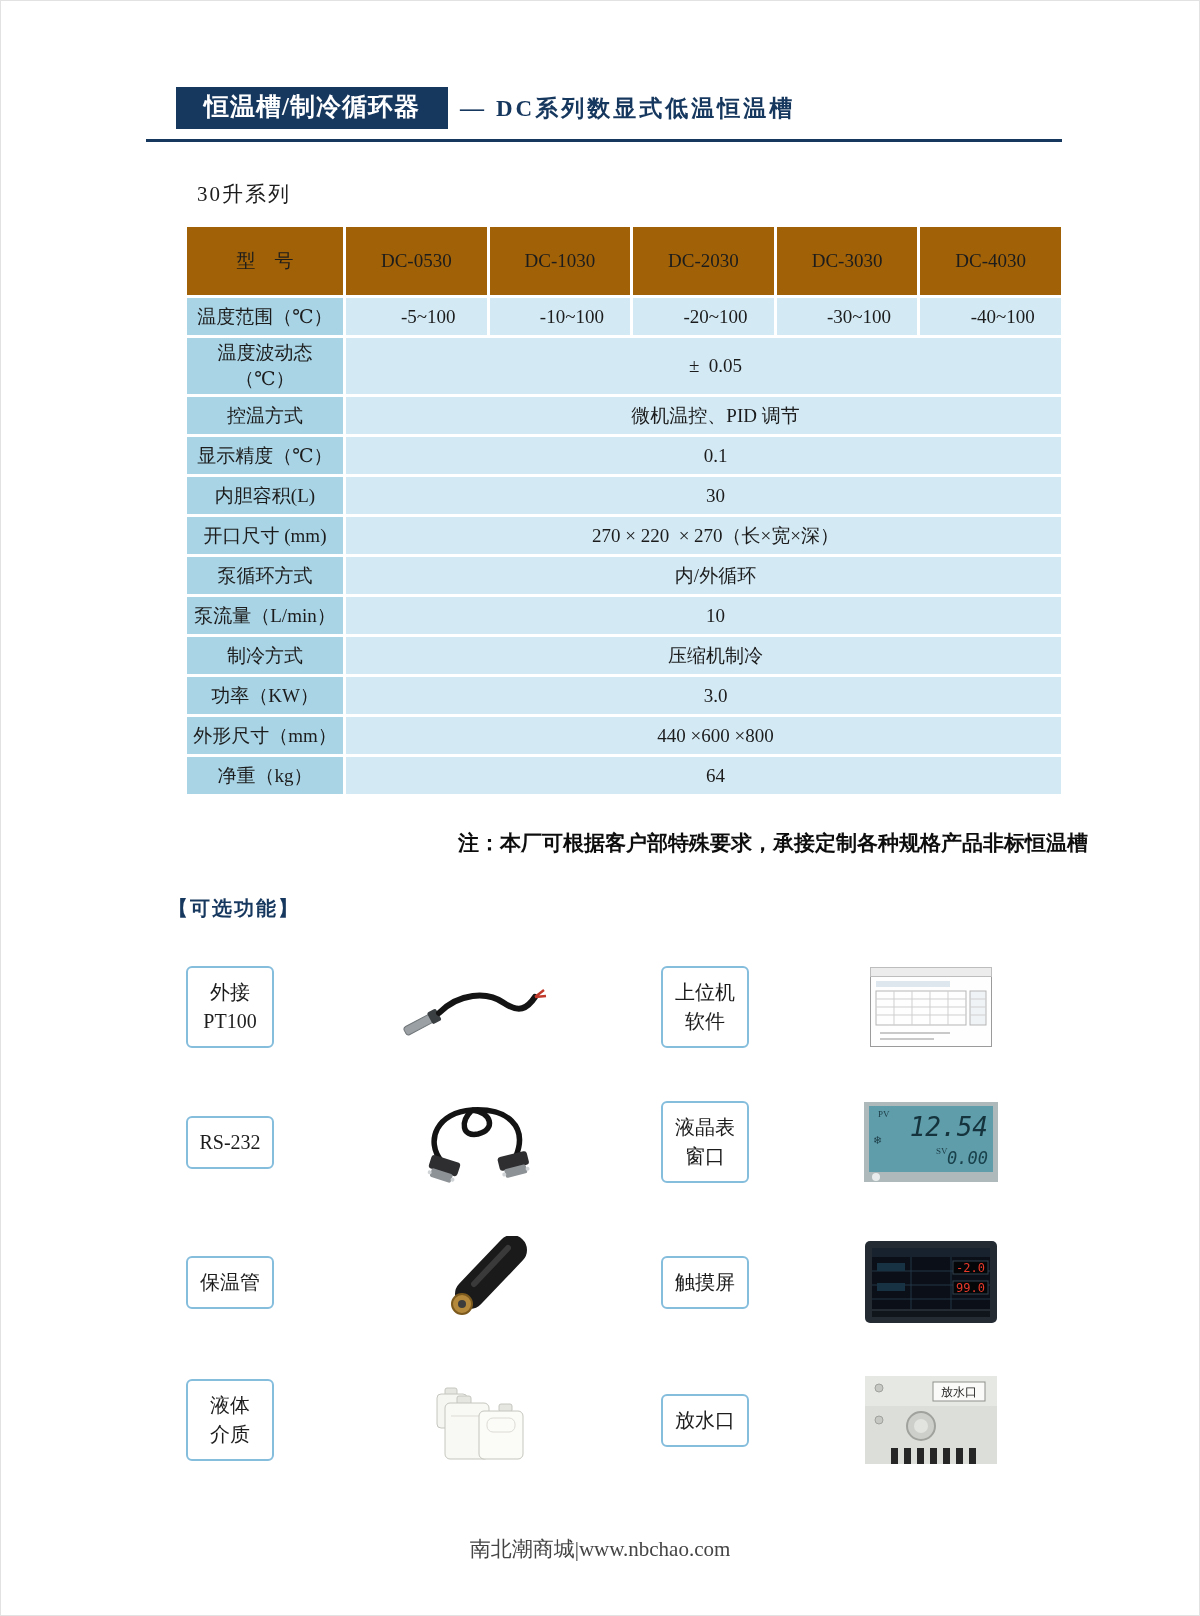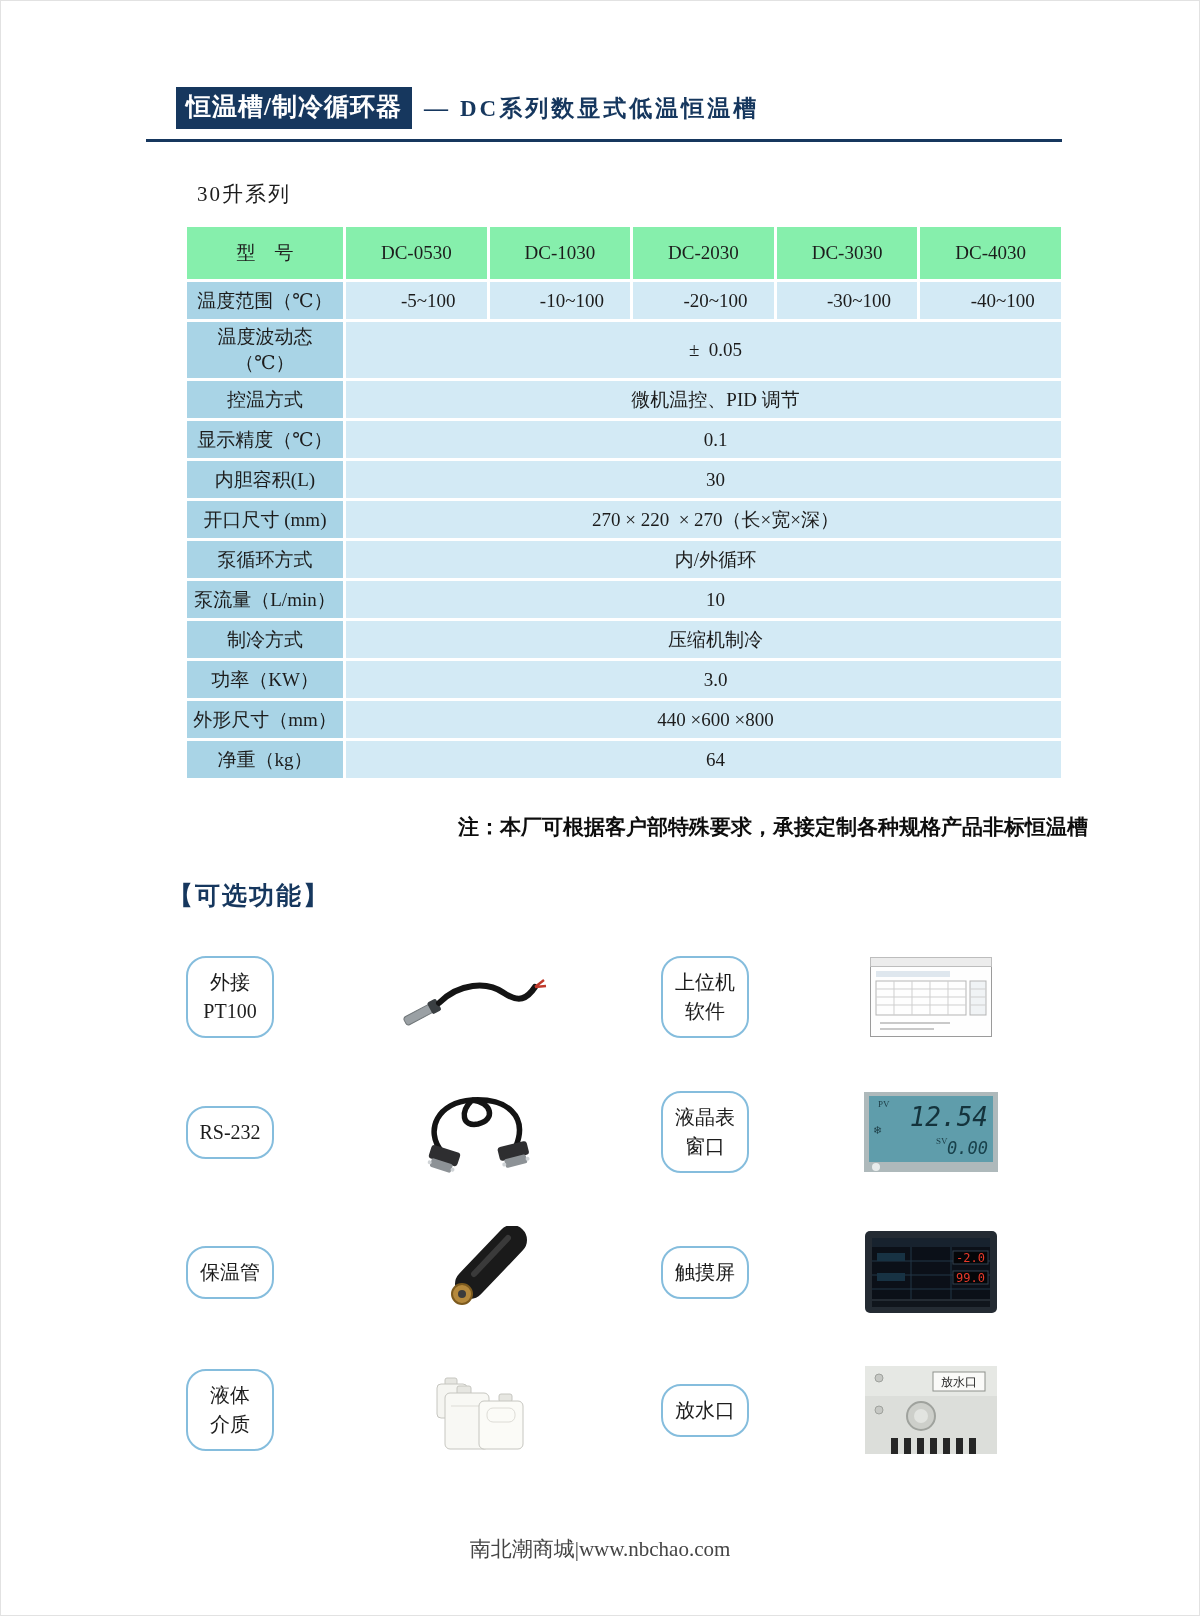--- a/index.html
+++ b/index.html
@@ -5,43 +5,43 @@
   * { margin:0; padding:0; box-sizing:border-box; }
   body { background:#ffffff; }
   .page {
     position:relative; width:1200px; height:1616px; background:#fff;
     border:1px solid #e2e2e2; overflow:hidden;
     font-family:"Liberation Serif","DejaVu Serif",serif; color:#1c1c1c;
   }
 
   
   .header { margin:86px 0 0 175px; display:flex; align-items:center; }
-  .badge { background:#16375e; color:#fff; font-weight:bold; font-size:25px; padding:3px 10px 6px; letter-spacing:1px; }
+  .badge { background:#16375e; color:#fff; font-weight:bold; font-size:25px; padding:3px 28px 6px; letter-spacing:1px; }
   .dash  { color:#16375e; font-weight:bold; font-size:24px; margin:0 12px; }
   .subtitle { color:#16375e; font-weight:bold; font-size:23px; letter-spacing:3px; }
   .header-rule { margin:10px 0 0 145px; width:916px; height:3px; background:#16375e; }
 
   .series-title { margin:38px 0 0 196px; font-size:21px; letter-spacing:2px; }
 
   
   .spec { margin:16px 0 0 183px; width:880px; border-collapse:separate; border-spacing:3px; table-layout:fixed; font-size:19px; }
   .spec td { text-align:center; vertical-align:middle; white-space:pre-wrap; padding:2px 4px; }
-  .spec tr.head td { height:52px; background:#86efac; }
+  .spec tr.head td { height:68px; background:#a16207; }
   .spec td.lab { background:#a9d4e6; height:37px; }
   .spec td.val { background:#d3eaf5;padding-left:28px; }
 
   .note { width:902px; margin:32px 0 0 185px; text-align:right; font-weight:bold; font-size:21px; color:#0d0d0d; }
 
   
-  .opt-title { margin:38px 0 0 167px; font-size:25px; font-weight:bold; color:#16375e; letter-spacing:2px; }
+  .opt-title { margin:38px 0 0 167px; font-size:20px; font-weight:bold; color:#16375e; letter-spacing:2px; }
   .opt-grid { margin:44px 0 0 185px; width:910px; display:grid;
               grid-template-columns:105px 370px 105px 330px; row-gap:48px; align-items:center; }
   .opt-img { display:flex; justify-content:center; align-items:center; }
   .opt-label {
-    width:88px; border:2px solid #85bddd; border-radius:20px; background:#fff;
+    width:88px; border:2px solid #85bddd; border-radius:6px; background:#fff;
     display:flex; flex-direction:column; align-items:center; justify-content:center;
     font-size:20px; padding:10px 4px; line-height:1.45; text-align:center; color:#1c1c1c;
   }
   .opt-label span:empty { display:none; }
 
   .footer { position:absolute; left:0; right:0; bottom:52px; text-align:center; font-size:21px; color:#454545; }
 </style>
 </head>
 <body>
 

